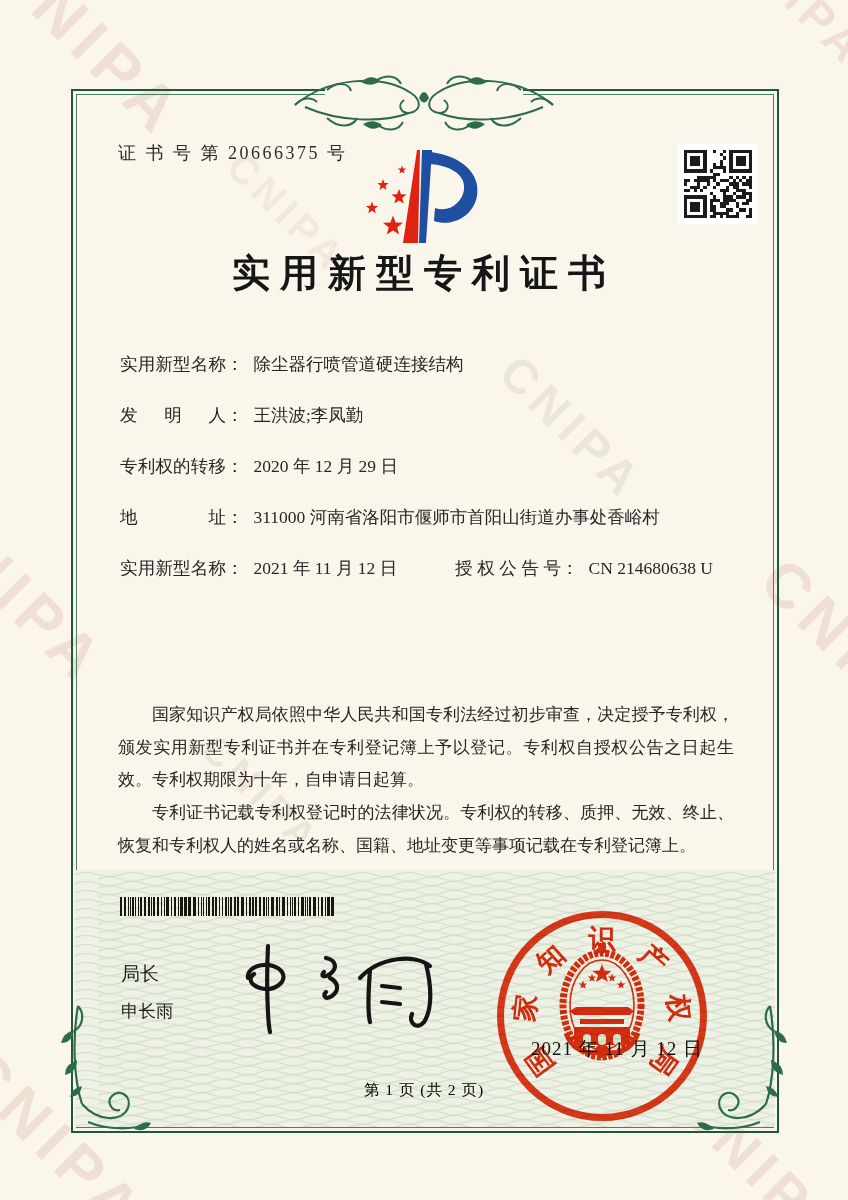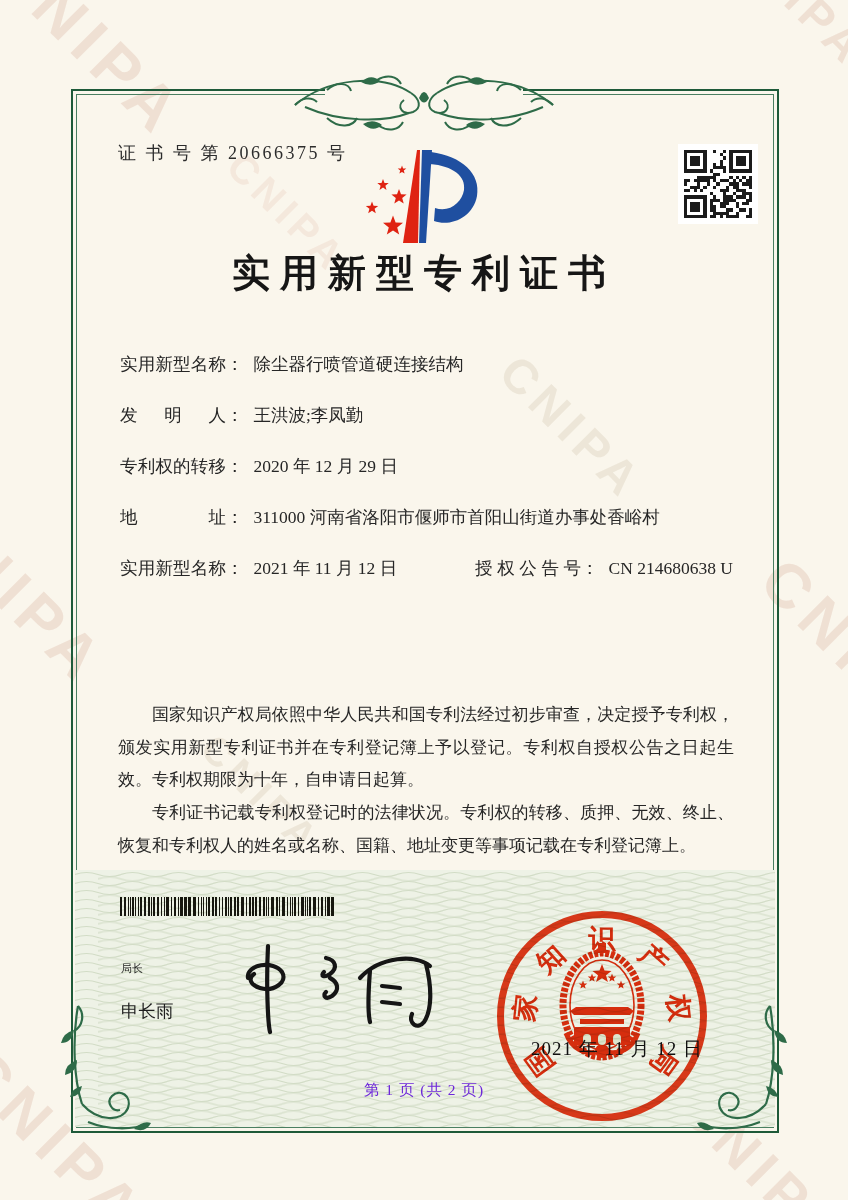--- a/index.html
+++ b/index.html
@@ -31,33 +31,33 @@
   .logo{position:absolute;left:358px;top:140px;z-index:2;}
   .qr{position:absolute;left:678px;top:144px;width:80px;height:80px;background:#fff;
       display:flex;align-items:center;justify-content:center;z-index:2;}
   .title{position:absolute;left:0;right:0;top:248px;text-align:center;font-size:38px;font-weight:bold;
          letter-spacing:10px;color:#161616;z-index:2;}
   
   .fields{position:absolute;left:120px;top:352px;width:614px;z-index:2;font-size:17.5px;color:#262626;}
   .frow{position:relative;height:51px;white-space:nowrap;}
   .flabel{display:inline-block;width:106px;text-align:justify;text-align-last:justify;}
   .fvalue{margin-left:10px;}
-  .grant-no-group{position:absolute;left:335px;top:0;margin-left:20px;}
+  .grant-no-group{position:absolute;left:335px;top:0;}
   
   .body-text{position:absolute;left:118px;top:699px;width:616px;font-size:17px;line-height:1.92;
              color:#262626;text-align:justify;z-index:2;}
   .body-text p{margin:0;text-indent:2em;}
   
   .waves{position:absolute;left:75px;top:870px;z-index:1;}
   .barcode{position:absolute;left:120px;top:897px;width:218px;height:19px;font-size:0;z-index:2;}
   .barcode i{display:inline-block;height:100%;background:#17170f;vertical-align:top;}
-  .sig-title{position:absolute;left:121px;top:961px;font-size:11px;color:#1d1d1d;z-index:2;}
+  .sig-title{position:absolute;left:121px;top:961px;font-size:19px;color:#1d1d1d;z-index:2;}
   .sig-name{position:absolute;left:121px;top:999px;font-size:17.5px;color:#1d1d1d;z-index:2;}
   .signature-svg{position:absolute;left:230px;top:926px;z-index:2;}
-  .page-info{position:absolute;left:0;right:0;top:1080px;text-align:center;font-size:15.5px;color:#6d28d9;z-index:2;letter-spacing:1px;}
+  .page-info{position:absolute;left:0;right:0;top:1080px;text-align:center;font-size:15.5px;color:#000000;z-index:2;letter-spacing:1px;}
   
   .seal{position:absolute;left:497px;top:911px;width:210px;height:210px;z-index:3;mix-blend-mode:multiply;}
   .seal-ring{position:absolute;inset:0;border:7px solid #E6300F;border-radius:50%;opacity:.95;}
   .seal-char{position:absolute;left:50%;top:50%;width:34px;height:34px;margin:-17px;text-align:center;
              line-height:34px;font-size:27px;font-weight:bold;color:#E6300F;transform-origin:center;}
   .emblem{position:absolute;left:61px;top:26px;}
   .seal-date{position:absolute;left:531px;top:1036px;font-size:19px;color:#101010;letter-spacing:1px;
              z-index:4;white-space:nowrap;}
   
   .note{position:absolute;left:50%;top:1134px;transform:translateX(-50%);background:#ffffff;

